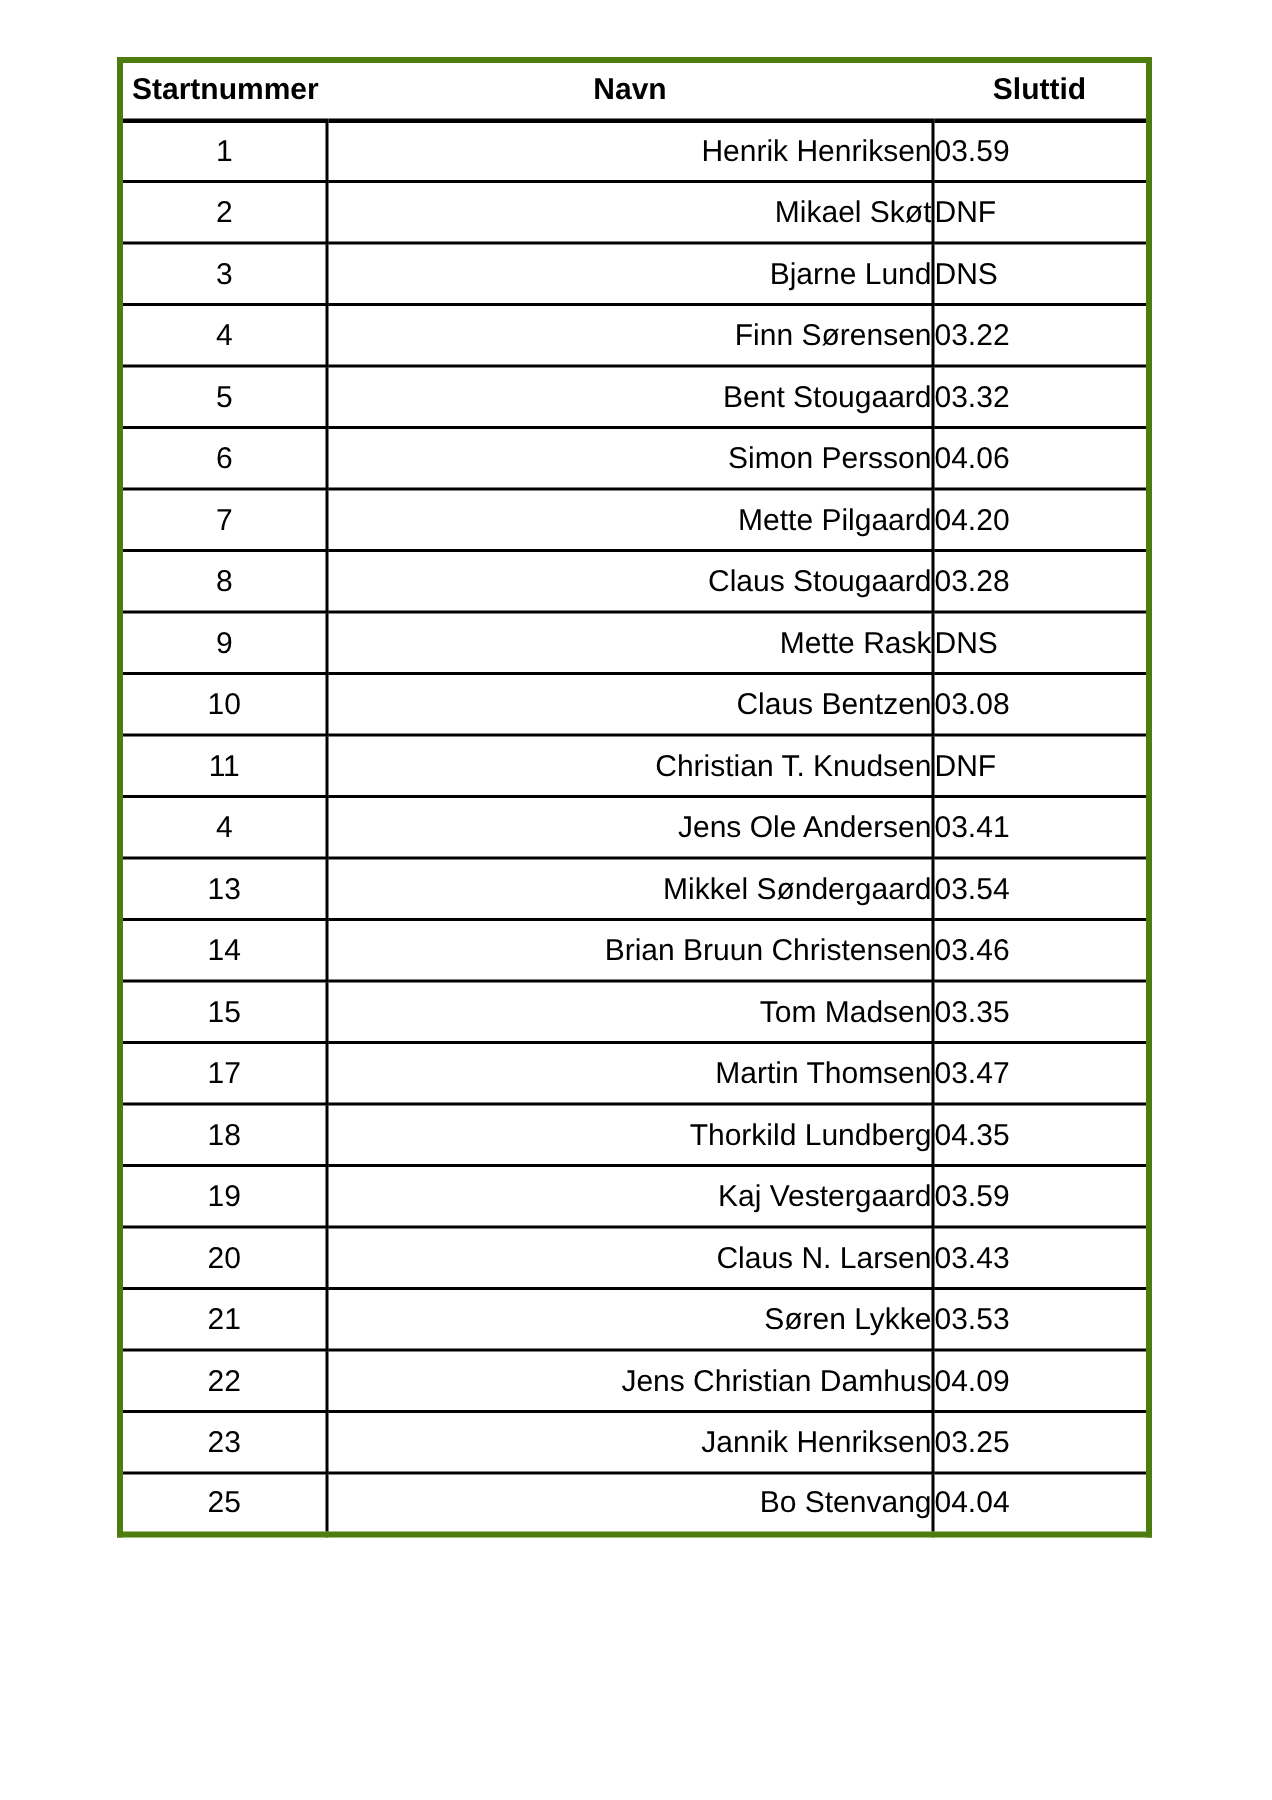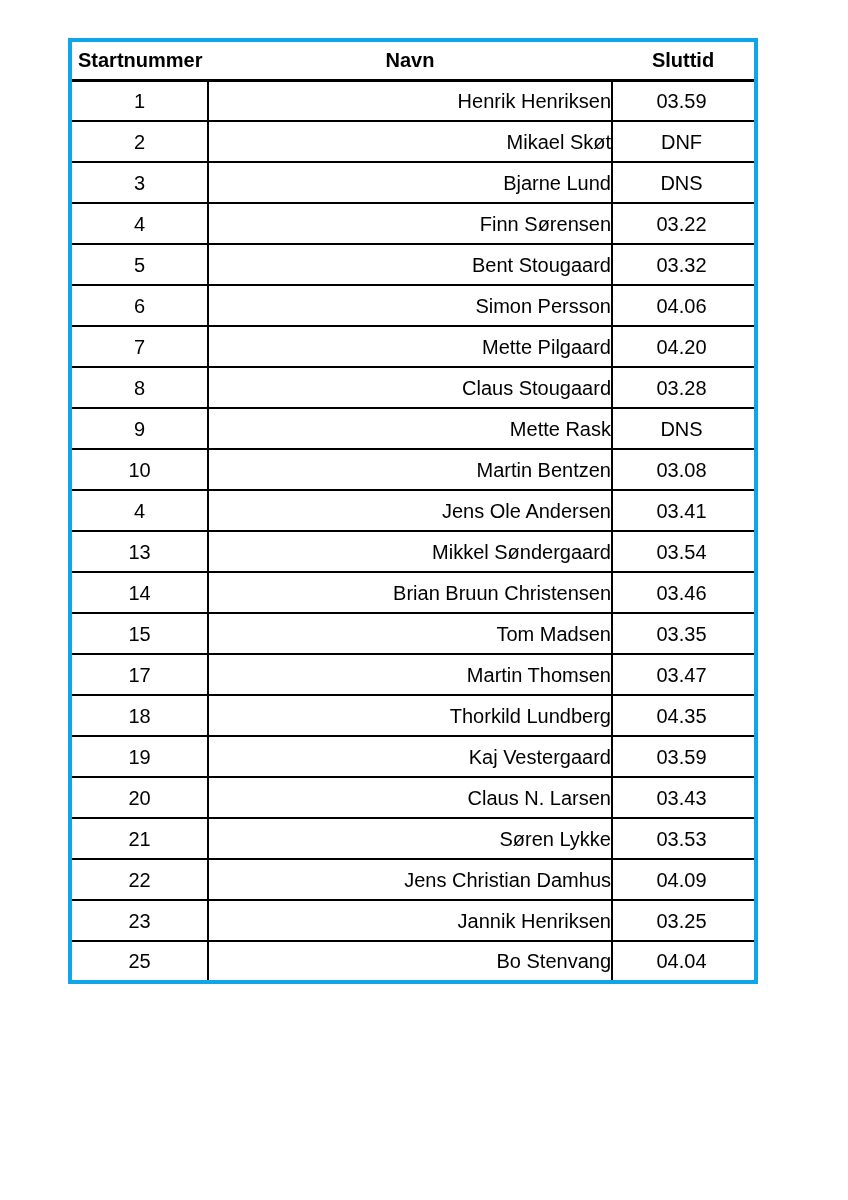--- a/index.html
+++ b/index.html
@@ -12,26 +12,26 @@
   }
   .sheet {
     position: relative;
     width: 848px;
     height: 1200px;
     background: #ffffff;
     overflow: hidden;
   }
   table.results {
     position: absolute;
-    left: 68px;
+    left: 78px;
     top: 38px;
     width: 686px;
     border-collapse: collapse;
     table-layout: fixed;
-    border: 4px solid #0ea5e9;
+    border: 4px solid #4d7c0f;
   }
   col.c-start   { width: 138px; }
   col.c-navn    { width: 404px; }
   col.c-sluttid { width: 144px; }
 
   thead th {
     height: 40px;
     font-size: 20px;
     font-weight: bold;
     border-bottom: 3px solid #000000;
@@ -47,21 +47,21 @@
     height: 41px;
     font-size: 20px;
     border: 2px solid #000000;
     vertical-align: bottom;
     padding-bottom: 7px;
     white-space: nowrap;
     overflow: hidden;
   }
   td.col-startnummer { text-align: center; }
   td.col-navn        { text-align: right;  padding-left: 5px; }
-  td.col-sluttid     { text-align: center; padding-right: 4px; }
+  td.col-sluttid     { text-align: left; padding-right: 4px; }
 </style>
 </head>
 <body>
 
 <div class="sheet">
   <table class="results">
     <colgroup>
       <col class="c-start">
       <col class="c-navn">
       <col class="c-sluttid">
@@ -114,22 +114,27 @@
           <td class="col-navn">Claus Stougaard</td>
           <td class="col-sluttid">03.28</td>
         </tr>
         <tr>
           <td class="col-startnummer">9</td>
           <td class="col-navn">Mette Rask</td>
           <td class="col-sluttid">DNS</td>
         </tr>
         <tr>
           <td class="col-startnummer">10</td>
-          <td class="col-navn">Martin Bentzen</td>
+          <td class="col-navn">Claus Bentzen</td>
           <td class="col-sluttid">03.08</td>
+        </tr>
+        <tr>
+          <td class="col-startnummer">11</td>
+          <td class="col-navn">Christian T. Knudsen</td>
+          <td class="col-sluttid">DNF</td>
         </tr>
         <tr>
           <td class="col-startnummer">4</td>
           <td class="col-navn">Jens Ole Andersen</td>
           <td class="col-sluttid">03.41</td>
         </tr>
         <tr>
           <td class="col-startnummer">13</td>
           <td class="col-navn">Mikkel Søndergaard</td>
           <td class="col-sluttid">03.54</td>

